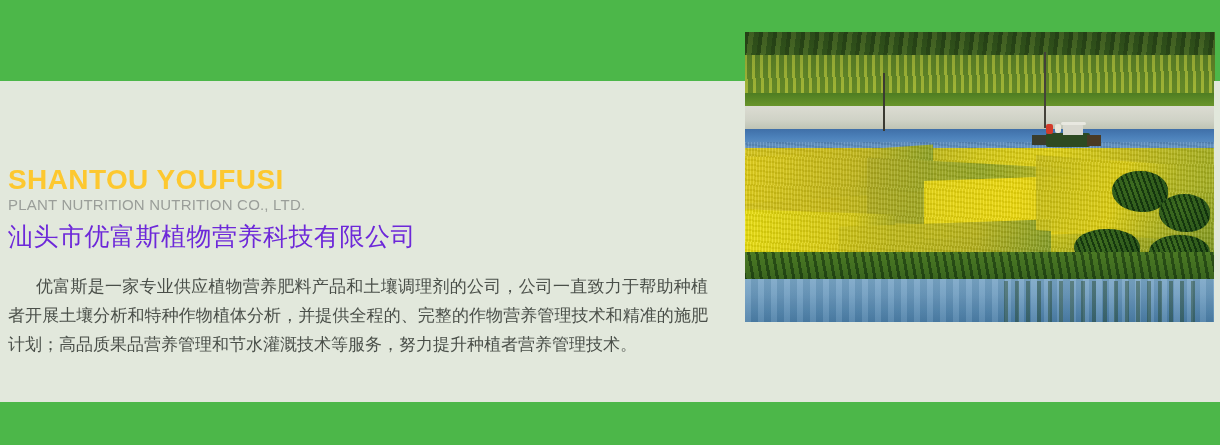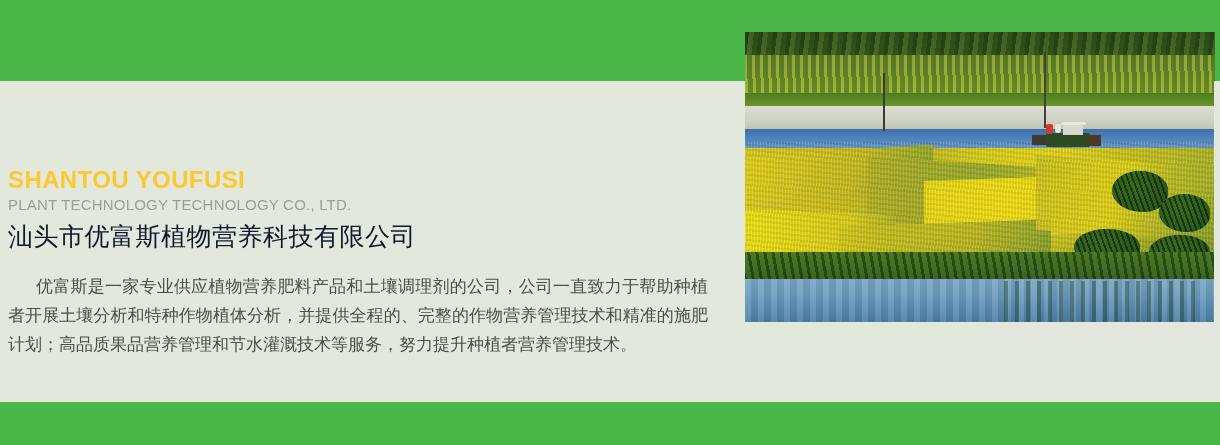--- a/index.html
+++ b/index.html
@@ -44,38 +44,38 @@
     width: 740px;
     height: 445px;
   }
   .brand {
     position: absolute;
     left: 8px;
     top: 166px;
     width: 720px;
   }
   .brand-en {
-    font-size: 24px;
+    font-size: 28px;
     font-weight: bold;
     letter-spacing: 0.4px;
     color: #fdc82f;
     line-height: 28px;
     white-space: nowrap;
   }
   .brand-sub {
     font-size: 15px;
     letter-spacing: 0.2px;
     color: #9a9e99;
     line-height: 22px;
     white-space: nowrap;
   }
   .brand-cn {
     margin-top: 4px;
     font-size: 25px;
-    color: #0f172a;
+    color: #6d28d9;
     letter-spacing: 0.5px;
     line-height: 32px;
     white-space: nowrap;
   }
   .intro {
     position: absolute;
     left: 8px;
     top: 272px;
     width: 700px;
     font-size: 17px;
@@ -287,21 +287,21 @@
 
 <div class="page">
 
   <div class="band-top"></div>
   <div class="band-bottom"></div>
 
   <div class="content">
 
     <div class="brand">
       <div class="brand-en">SHANTOU YOUFUSI</div>
-      <div class="brand-sub">PLANT TECHNOLOGY TECHNOLOGY CO., LTD.</div>
+      <div class="brand-sub">PLANT NUTRITION NUTRITION CO., LTD.</div>
       <div class="brand-cn">汕头市优富斯植物营养科技有限公司</div>
     </div>
 
     <div class="intro">优富斯是一家专业供应植物营养肥料产品和土壤调理剂的公司，公司一直致力于帮助种植者开展土壤分析和特种作物植体分析，并提供全程的、完整的作物营养管理技术和精准的施肥计划；高品质果品营养管理和节水灌溉技术等服务，努力提升种植者营养管理技术。</div>
 
   </div>
 
   <div class="photo-frame">
     <div class="photo">
       <div class="ph-veg-far"></div>

